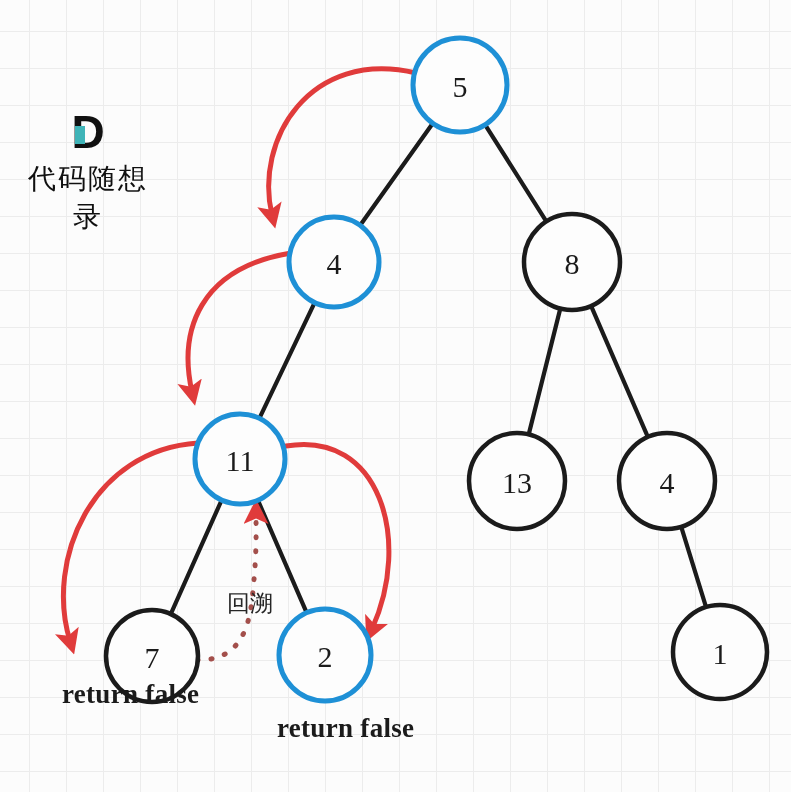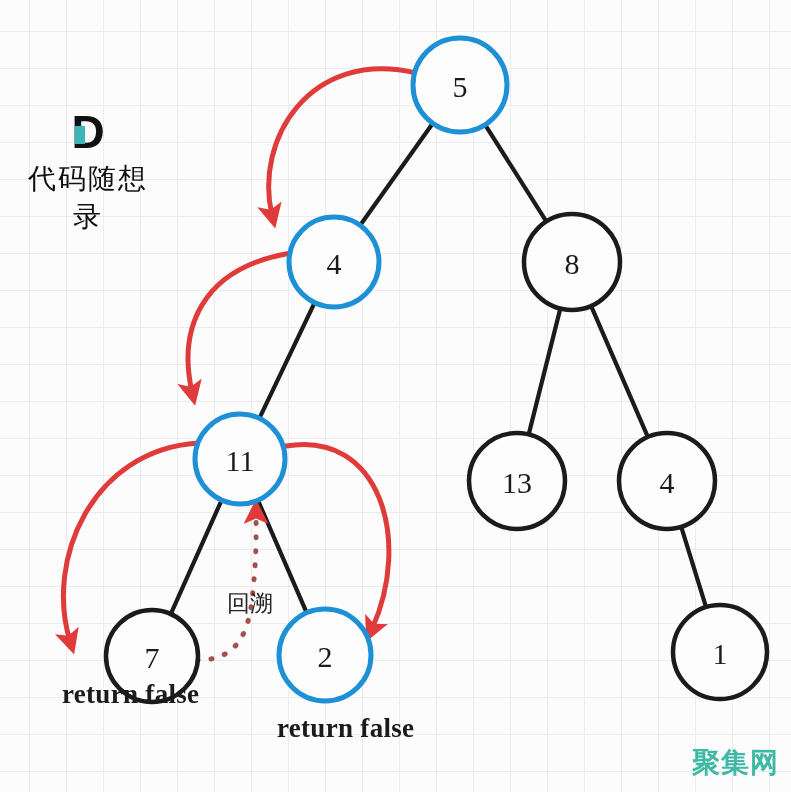--- a/index.html
+++ b/index.html
@@ -191,20 +191,19 @@
           <text x="720" y="653" class="node-label">1</text>
         </g>
       </g>
   </svg>
 
   <div id="watermark-topleft">
     <div id="watermark-d">D</div>
     <div id="watermark-cn">代码随想录</div>
   </div>
 
-  <div id="watermark-bottomright">聚集网</div>
 
   <div id="annotations-layer">
       <div class="return-label" style="left: 62px; top: 679px;">return false</div>
       <div class="return-label" style="left: 277px; top: 713px;">return false</div>
     </div>
 
 </div>
 
 </body></html>

